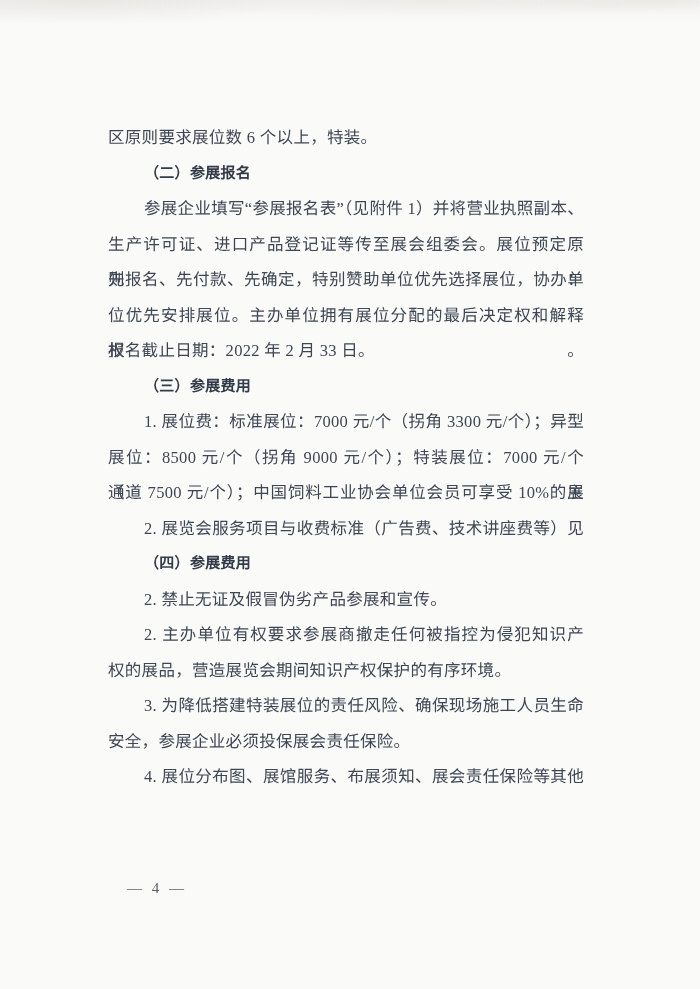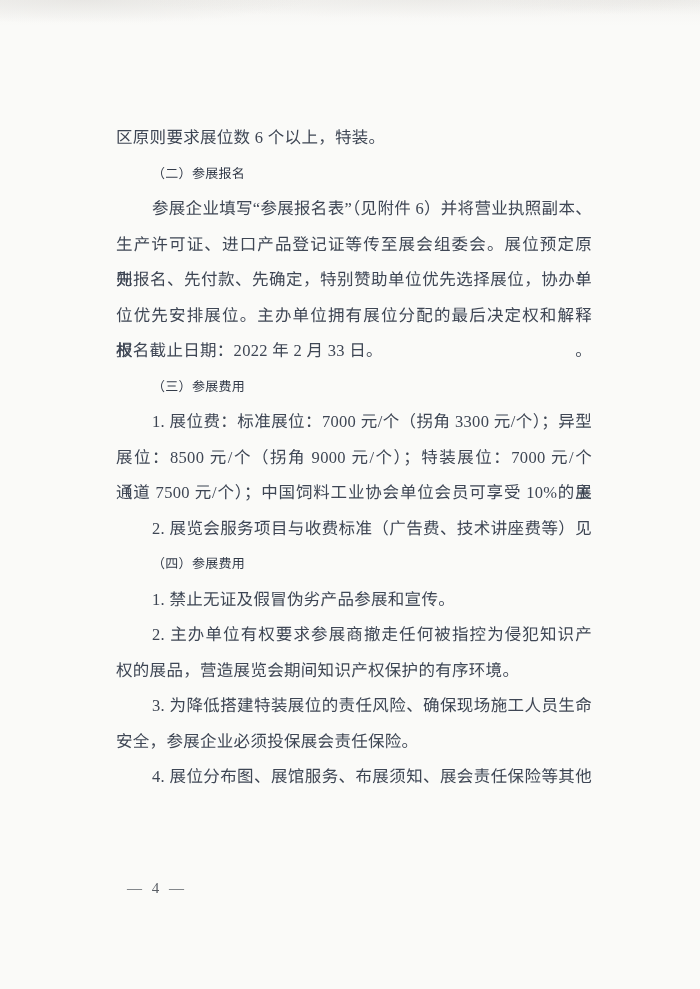--- a/index.html
+++ b/index.html
@@ -22,21 +22,21 @@
     inset: 0;
     background:
       radial-gradient(ellipse 320px 34px at 12% 0%, rgba(198,196,192,0.28), transparent 70%),
       radial-gradient(ellipse 420px 26px at 62% 0%, rgba(204,202,198,0.22), transparent 70%),
       radial-gradient(ellipse 260px 22px at 95% 0%, rgba(204,202,198,0.20), transparent 70%),
       linear-gradient(180deg, rgba(235,233,230,0.35) 0px, rgba(250,250,248,0) 26px);
     pointer-events: none;
   }
   .text-block {
     position: absolute;
-    left: 116px;
+    left: 108px;
     top: 120px;
     width: 476px;
   }
   .line {
     height: 35.5px;
     line-height: 35.5px;
     font-size: 16.5px;
     color: var(--ink, #3e4654);
     white-space: nowrap;
     letter-spacing: 0.3px;
@@ -44,53 +44,53 @@
   .line.justify {
     white-space: normal;
     text-align: justify;
     text-align-last: justify;
     word-break: break-all;
   }
   .line.indent {
     padding-left: 36px;
   }
   .line.heading {
-    font-weight: 400;
-    font-size: 13px;
+    font-weight: 700;
+    font-size: 15px;
     color: var(--heading-ink, #333b49);
   }
   .page-number {
     position: absolute;
     left: 127px;
     top: 880px;
     font-size: 15px;
     letter-spacing: 3px;
     color: var(--page-number-ink, #5a5f66);
     font-family: "Liberation Serif", "DejaVu Serif", serif;
   }
 </style>
 </head>
 <body>
 
 <div class="paper">
   <div class="text-block">
       <div class="line">区原则要求展位数 6 个以上，特装。</div>
       <div class="line heading indent">（二）参展报名</div>
-      <div class="line indent justify">参展企业填写“参展报名表”（见附件 6）并将营业执照副本、</div>
+      <div class="line indent justify">参展企业填写“参展报名表”（见附件 1）并将营业执照副本、</div>
       <div class="line justify">生产许可证、进口产品登记证等传至展会组委会。展位预定原则：</div>
       <div class="line justify">先报名、先付款、先确定，特别赞助单位优先选择展位，协办单</div>
       <div class="line justify">位优先安排展位。主办单位拥有展位分配的最后决定权和解释权。</div>
       <div class="line">报名截止日期：2022 年 2 月 33 日。</div>
       <div class="line heading indent">（三）参展费用</div>
       <div class="line indent justify">1. 展位费：标准展位：7000 元/个（拐角 3300 元/个）；异型</div>
       <div class="line justify">展位：8500 元/个（拐角 9000 元/个）；特装展位：7000 元/个（主</div>
       <div class="line justify">通道 7500 元/个）；中国饲料工业协会单位会员可享受 10%的展</div>
       <div class="line indent justify">2. 展览会服务项目与收费标准（广告费、技术讲座费等）见</div>
       <div class="line heading indent">（四）参展费用</div>
-      <div class="line indent">1. 禁止无证及假冒伪劣产品参展和宣传。</div>
+      <div class="line indent">2. 禁止无证及假冒伪劣产品参展和宣传。</div>
       <div class="line indent justify">2. 主办单位有权要求参展商撤走任何被指控为侵犯知识产</div>
       <div class="line">权的展品，营造展览会期间知识产权保护的有序环境。</div>
       <div class="line indent justify">3. 为降低搭建特装展位的责任风险、确保现场施工人员生命</div>
       <div class="line">安全，参展企业必须投保展会责任保险。</div>
       <div class="line indent justify">4. 展位分布图、展馆服务、布展须知、展会责任保险等其他</div>
     </div>
   <div class="page-number">— 4 —</div>
 </div>
 
 </body></html>

